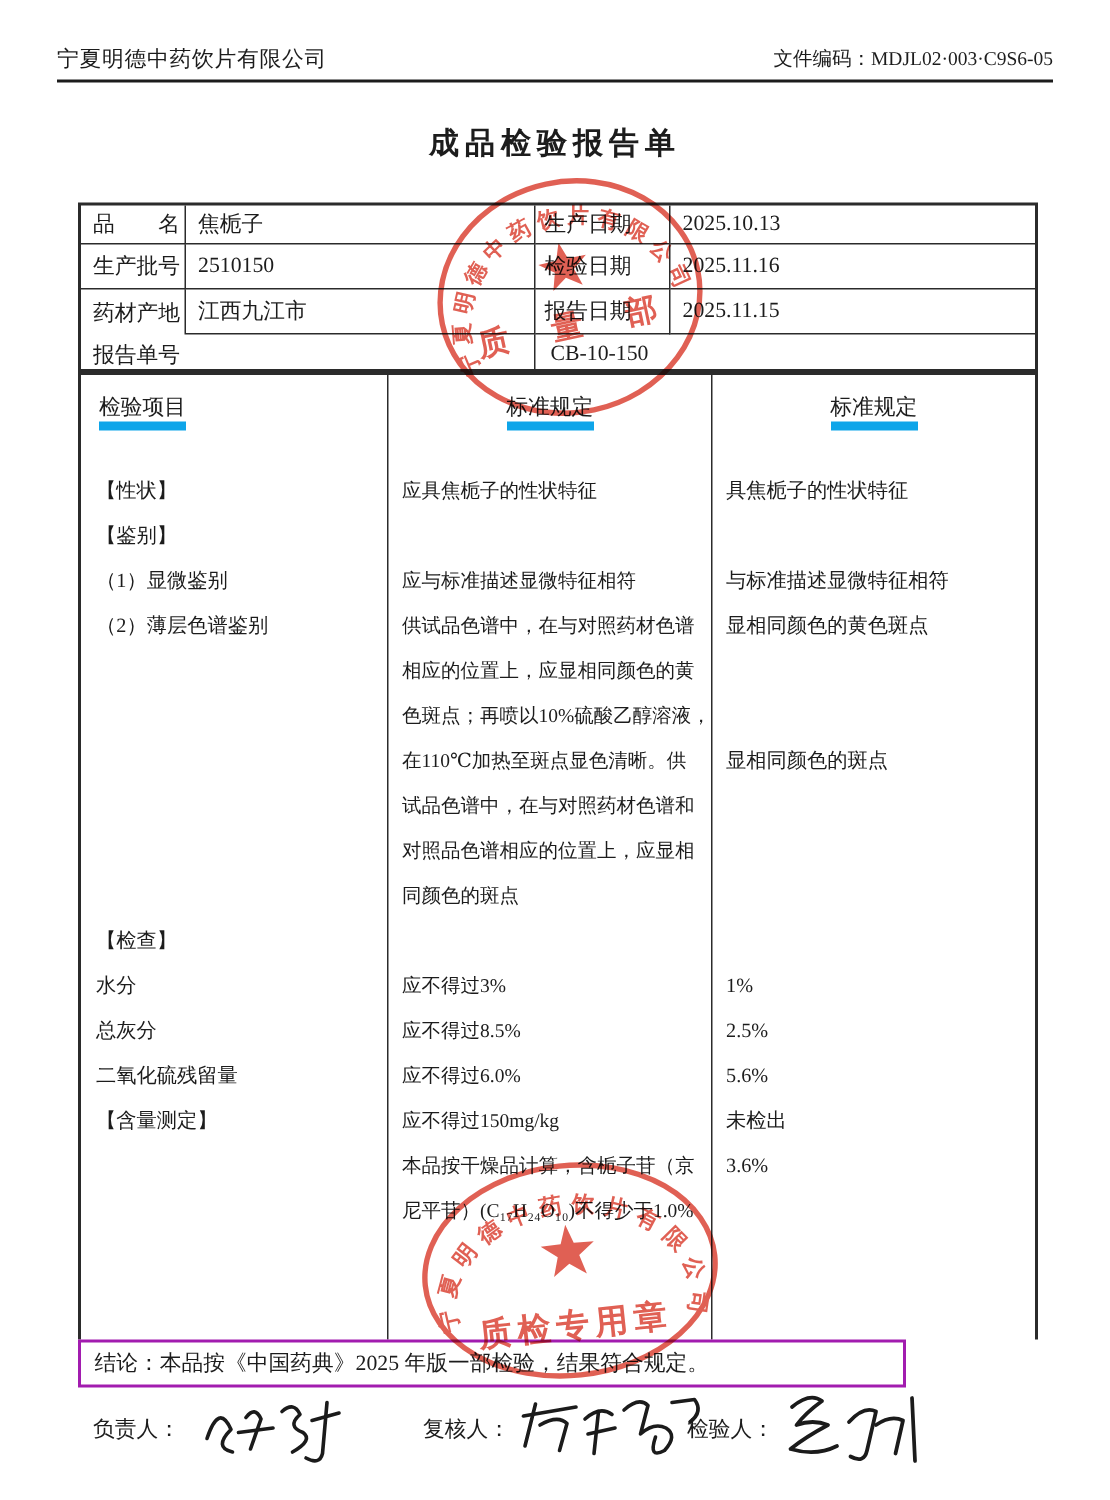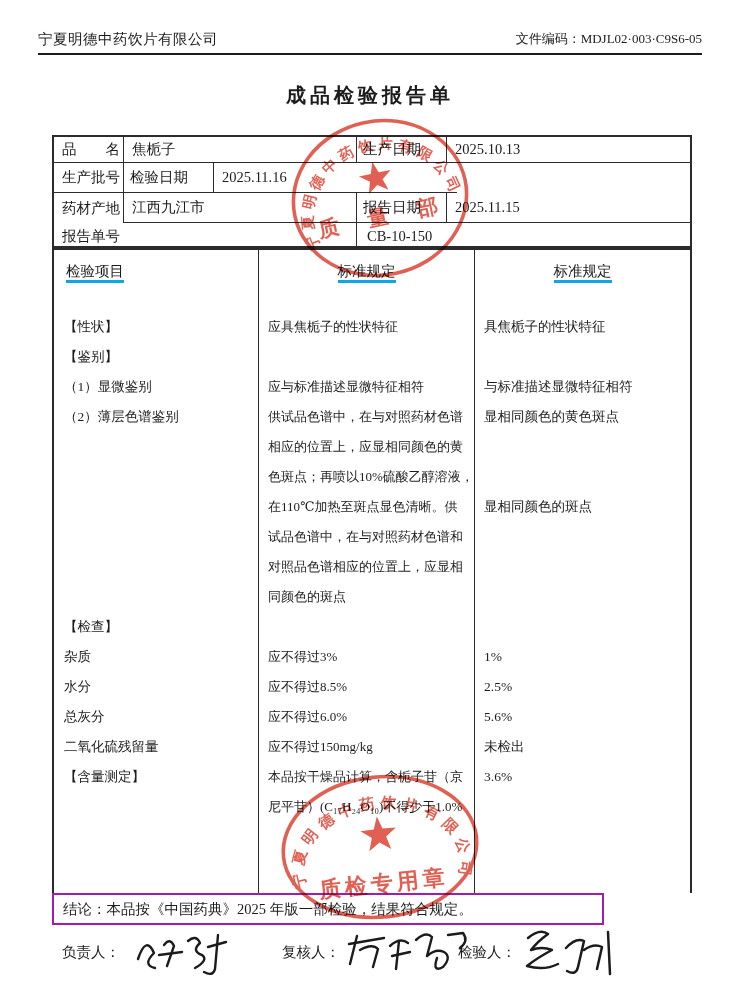--- a/index.html
+++ b/index.html
@@ -26,21 +26,21 @@
   .w-val{width:233px;}
   .w-dlabel{width:90px;padding-left:6px;}
   .w-dval{width:243px;}
   
   #main-table{left:52px;top:248px;width:640px;height:645px;border:2px solid #2b2b2b;border-top:2px solid #2b2b2b;border-bottom:none;box-sizing:border-box;}
   .mcol{position:absolute;top:0;bottom:0;box-sizing:border-box;}
   #mcol-items{left:0;width:205px;border-right:1px solid #2b2b2b;}
   #mcol-std{left:205px;width:216px;border-right:1px solid #2b2b2b;}
   #mcol-res{left:421px;width:215px;}
   .mhead{position:absolute;top:12px;left:0;right:0;font-size:14.5px;}
-  .mhead span{border-bottom:3px solid #0ea5e9;padding-bottom:1px;}
+  .mhead span{border-bottom:6px solid #0ea5e9;padding-bottom:1px;}
   #mcol-items .mhead{padding-left:12px;}
   #mcol-std .mhead,#mcol-res .mhead{text-align:center;}
   .lines{position:absolute;top:62px;left:0;right:0;}
   .line{height:30px;line-height:30px;white-space:pre;padding-left:10px;font-size:13.5px;overflow:hidden;}
   #mcol-std .line{font-size:13px;padding-left:9px;}
   #mcol-res .line{padding-left:9px;}
   
   #conclusion{left:52px;top:893px;width:552px;height:32px;border:2px solid #a21caf;box-sizing:border-box;
               font-size:14.5px;line-height:28px;padding-left:9px;white-space:pre;}
   
@@ -64,20 +64,21 @@
 
   <div class="abs" id="info-table">
     <div class="irow" style="top:0;height:26px;">
       <div class="icell w-label">品　　名</div>
       <div class="icell w-val">焦栀子</div>
       <div class="icell w-dlabel">生产日期</div>
       <div class="icell w-dval last">2025.10.13</div>
     </div>
     <div class="irow" style="top:26px;height:30px;">
       <div class="icell w-label">生产批号</div>
+      <div class="icell w-val">2510150</div>
       <div class="icell w-dlabel">检验日期</div>
       <div class="icell w-dval last">2025.11.16</div>
     </div>
     <div class="irow" style="top:56px;height:30px;">
       <div class="icell w-label nb">药材产地</div>
       <div class="icell w-val">江西九江市</div>
       <div class="icell w-dlabel">报告日期</div>
       <div class="icell w-dval last">2025.11.15</div>
     </div>
     <div class="irow" style="top:86px;height:27px;">
@@ -94,21 +95,20 @@
           <div class="line">【鉴别】</div>
           <div class="line">（1）显微鉴别</div>
           <div class="line">（2）薄层色谱鉴别</div>
           <div class="line"></div>
           <div class="line"></div>
           <div class="line"></div>
           <div class="line"></div>
           <div class="line"></div>
           <div class="line"></div>
           <div class="line">【检查】</div>
-          <div class="line">杂质</div>
           <div class="line">水分</div>
           <div class="line">总灰分</div>
           <div class="line">二氧化硫残留量</div>
           <div class="line">【含量测定】</div>
           <div class="line"></div>
         </div>
     </div>
     <div class="mcol" id="mcol-std">
       <div class="mhead"><span>标准规定</span></div>
       <div class="lines">

